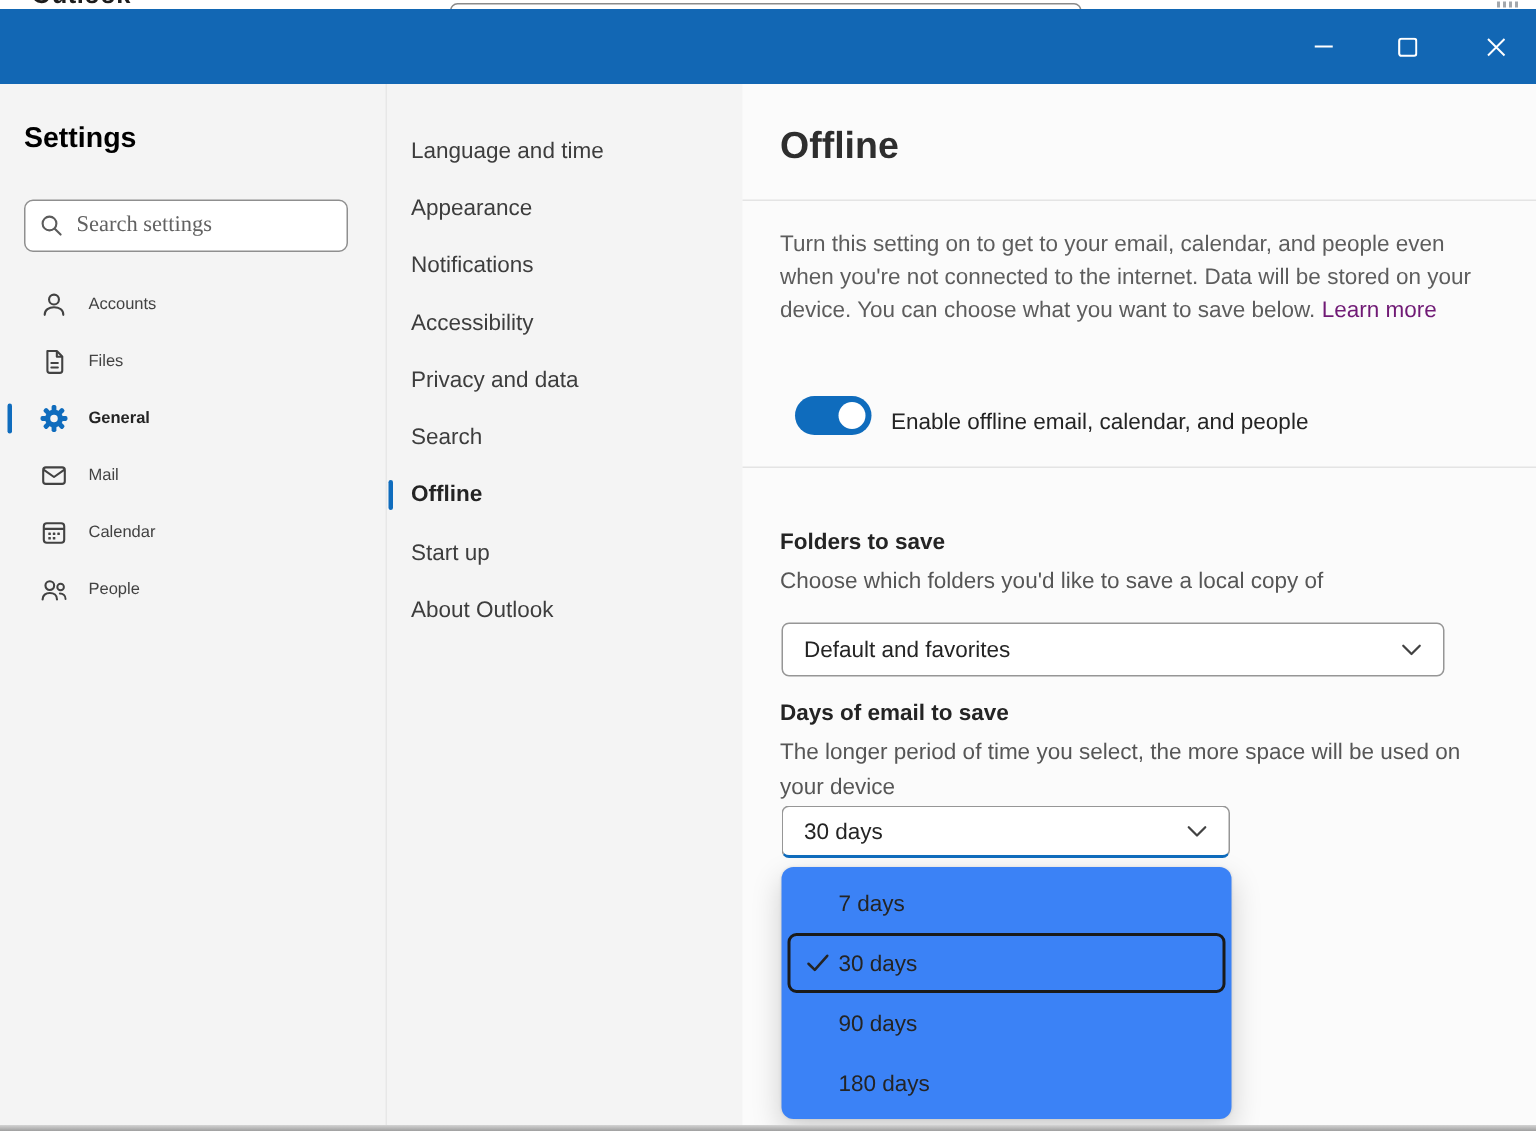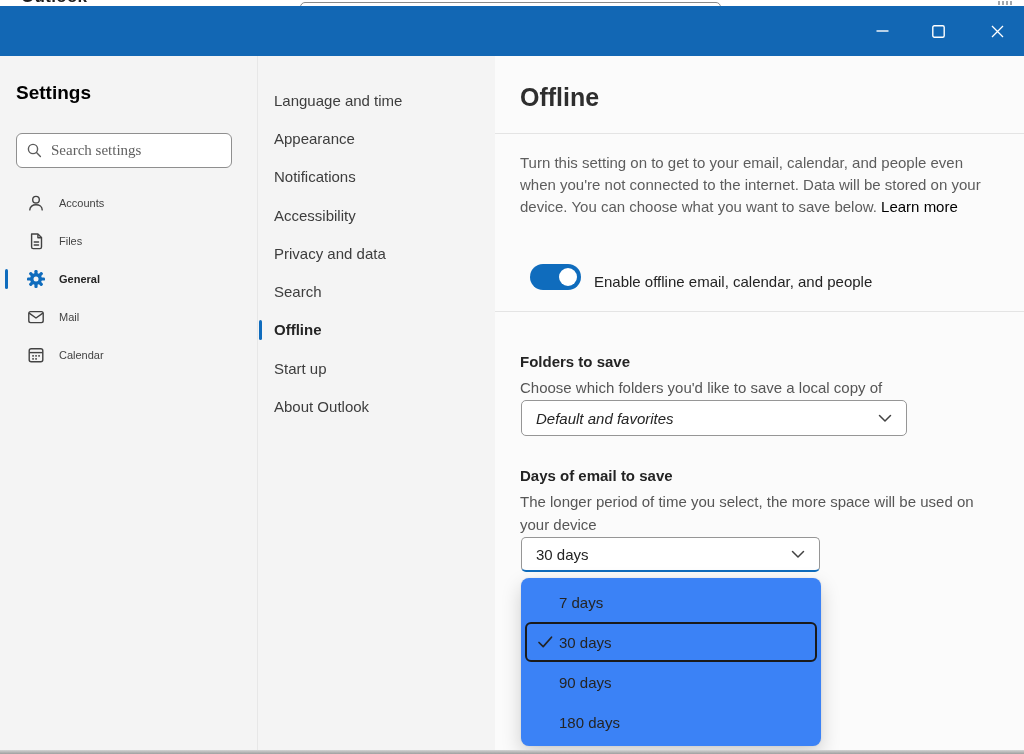--- a/index.html
+++ b/index.html
@@ -40,30 +40,30 @@
               font-size:15px; color:#3d3d3d; cursor:pointer; }
   .nav-item.selected { font-weight:700; color:#242424; }
   .nav-item.selected::before { content:""; position:absolute; left:1px; top:9px; width:3px; height:20px; border-radius:2px; background:#0f6cbd; }
 
   
   .panel { position:absolute; left:495px; top:56px; width:529px; height:694px; background:#fbfbfb; }
   .panel-title { position:absolute; left:25px; top:27px; font-size:25px; font-weight:700; color:#2e2e2e; }
   .divider { position:absolute; left:0; right:0; height:1px; background:#e4e4e4; }
   .div1 { top:77px; } .div2 { top:255px; }
   .desc { position:absolute; left:25px; top:96px; width:465px; font-size:15px; line-height:22px; color:#5d5d5d; }
-  .desc a { color:#000000; text-decoration:none; cursor:pointer; }
+  .desc a { color:#701a75; text-decoration:none; cursor:pointer; }
   .toggle-row { position:absolute; left:35px; top:208px; display:flex; align-items:flex-end; gap:13px; }
   .toggle { position:relative; width:51px; height:26px; border-radius:13px; background:#0f6cbd; cursor:pointer; flex:0 0 auto; }
   .toggle-knob { position:absolute; right:4px; top:4px; width:18px; height:18px; border-radius:50%; background:#fff; }
   .toggle-label { font-size:15px; color:#242424; }
   .field-label { position:absolute; left:25px; font-size:15px; font-weight:700; color:#242424; }
   .field-help { position:absolute; left:25px; width:470px; font-size:15px; line-height:23px; color:#565656; }
   .select { position:absolute; left:26px; height:36px; background:#fff; border:1px solid #969696; border-radius:5px;
             display:flex; align-items:center; justify-content:space-between; padding:0 14px; font-size:15px; color:#242424; cursor:pointer; }
-  .select1 { top:344px; width:386px;font-style:italic; }
+  .select1 { top:359px; width:442px; }
   .select2 { top:481px; width:299px; height:35px; border-bottom:2.5px solid #0f6cbd; }
 
   
   .menu { position:absolute; left:521px; top:578px; width:300px; height:168px; background:#3b82f6; border-radius:8px;
           box-shadow:0 8px 20px rgba(0,0,0,0.18), 0 0 2px rgba(0,0,0,0.10); padding:4px; z-index:5; }
   .menu-item { position:relative; height:40px; display:flex; align-items:center; padding-left:34px;
                font-size:15px; color:#242424; border-radius:6px; cursor:pointer; }
   .menu-item.selected { border:2px solid #1a1a1a; padding-left:32px; }
   .menu-check { position:absolute; left:10px; top:50%; transform:translateY(-50%); }
 
@@ -160,20 +160,29 @@
           <g fill="#424242">
             <rect x="6.2" y="10" width="1.7" height="1.7" rx=".4"></rect>
             <rect x="9.2" y="10" width="1.7" height="1.7" rx=".4"></rect>
             <rect x="12.2" y="10" width="1.7" height="1.7" rx=".4"></rect>
             <rect x="6.2" y="13" width="1.7" height="1.7" rx=".4"></rect>
             <rect x="9.2" y="13" width="1.7" height="1.7" rx=".4"></rect>
           </g>
         </svg>
         <span>Calendar</span>
       </div>
+      <div class="side-item">
+        <svg width="20" height="20" viewBox="0 0 20 20">
+          <circle cx="7.2" cy="7.4" r="2.9" fill="none" stroke="#424242" stroke-width="1.4"></circle>
+          <path d="M2.4,16.6 c0-2.7 2.1-4.3 4.8-4.3 s4.8,1.6 4.8,4.3" fill="none" stroke="#424242" stroke-width="1.4" stroke-linecap="round"></path>
+          <circle cx="14.4" cy="8.3" r="2.2" fill="none" stroke="#424242" stroke-width="1.3"></circle>
+          <path d="M13.9,12.7 c2.2,0 3.8,1.4 3.8,3.7" fill="none" stroke="#424242" stroke-width="1.3" stroke-linecap="round"></path>
+        </svg>
+        <span>People</span>
+      </div>
     </div>
   </div>
 
   <div class="nav">
     <div class="nav-item">
         <span>Language and time</span>
       </div>
     <div class="nav-item">
         <span>Appearance</span>
       </div>

